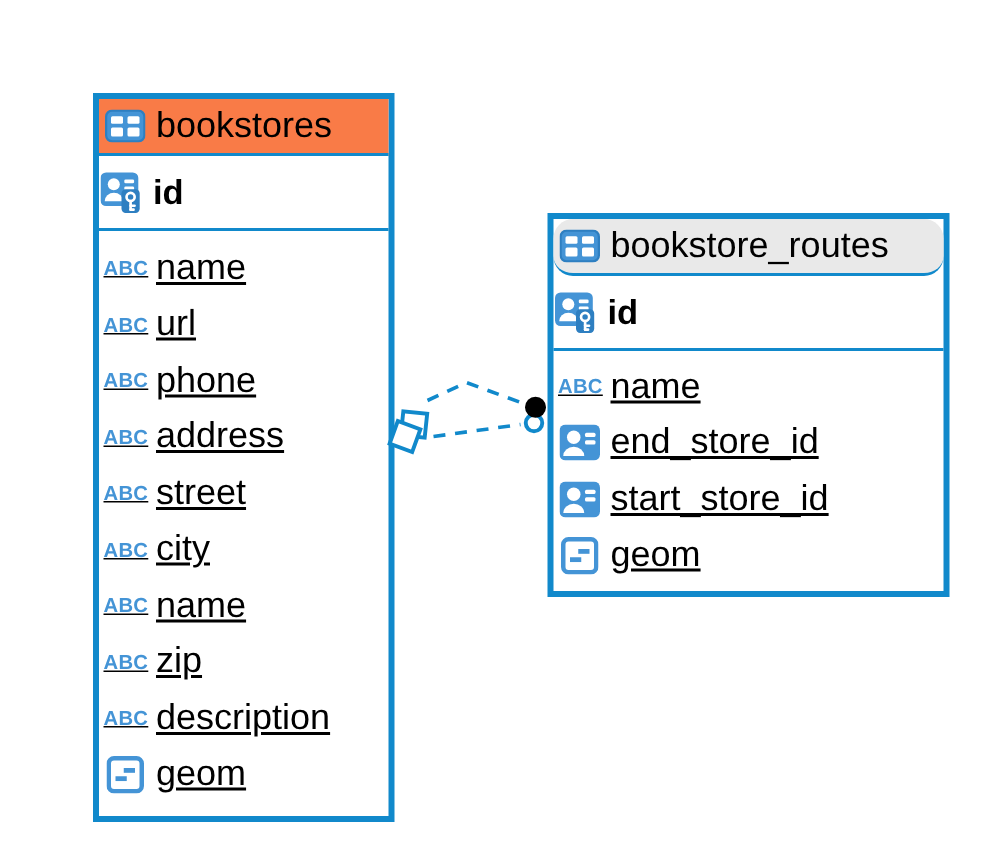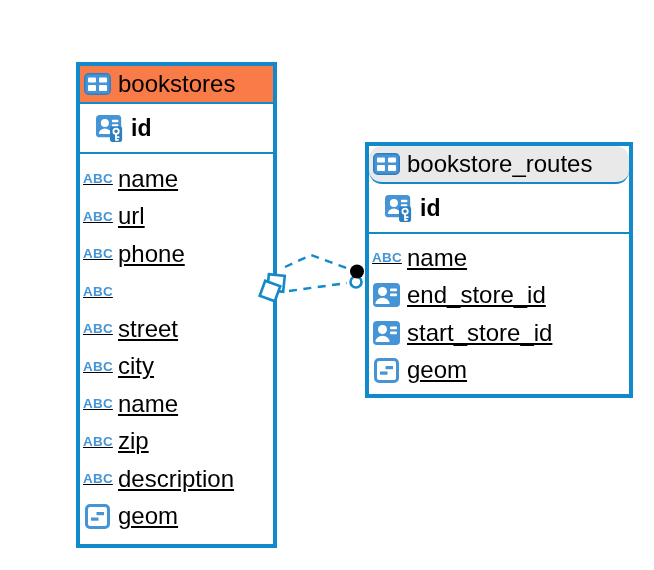--- a/index.html
+++ b/index.html
@@ -13,31 +13,31 @@
   }
   html,body{margin:0;padding:0;background:#fff;}
   .canvas{
     position:relative;width:654px;height:570px;background:#fff;overflow:hidden;
     font-family:"Liberation Sans", sans-serif;color:var(--text);
   }
   .table{
     position:absolute;background:#fff;border:4px solid var(--table-border);
     box-sizing:border-box;
   }
-  .table-bookstores{left:76px;top:62px;width:201px;height:486px;}
+  .table-bookstores{left:62px;top:62px;width:201px;height:486px;}
   .table-routes{left:365px;top:142px;width:268px;height:256px;}
   .thead{
     height:38px;display:flex;align-items:center;gap:7px;padding:0 3px;
     border-bottom:2px solid var(--table-border);box-sizing:border-box;white-space:nowrap;
   }
   .table-bookstores .thead{background:var(--bookstores-header-bg);}
   .table-routes .thead{background:var(--routes-header-bg);border-radius:13px;}
   .ttitle{font-size:24px;line-height:1;}
   .pkrow{
-    height:50px;display:flex;align-items:center;gap:7px;padding:0 16px;
+    height:50px;display:flex;align-items:center;gap:7px;padding:0 1px;
     border-bottom:2px solid var(--table-border);box-sizing:border-box;
   }
   .pklabel{font-size:23px;font-weight:700;line-height:1;}
   .cols{padding-top:6px;}
   .table-routes .cols{padding-top:5px;}
   .colrow{height:37.5px;display:flex;align-items:center;gap:7px;padding:0 3px;white-space:nowrap;text-decoration:underline;}
   .collabel{font-size:24px;line-height:1;}
   .icon{flex:0 0 auto;display:inline-flex;align-items:center;justify-content:center;width:28px;}
   .abc{
     color:var(--icon-blue);font-weight:900;font-size:13.5px;letter-spacing:0.2px;
@@ -99,20 +99,21 @@
       <div class="colrow">
         <span class="abc">ABC</span>
         <span class="collabel">url</span>
       </div>
       <div class="colrow">
         <span class="abc">ABC</span>
         <span class="collabel">phone</span>
       </div>
       <div class="colrow">
         <span class="abc">ABC</span>
+        <span class="collabel">address</span>
       </div>
       <div class="colrow">
         <span class="abc">ABC</span>
         <span class="collabel">street</span>
       </div>
       <div class="colrow">
         <span class="abc">ABC</span>
         <span class="collabel">city</span>
       </div>
       <div class="colrow">

